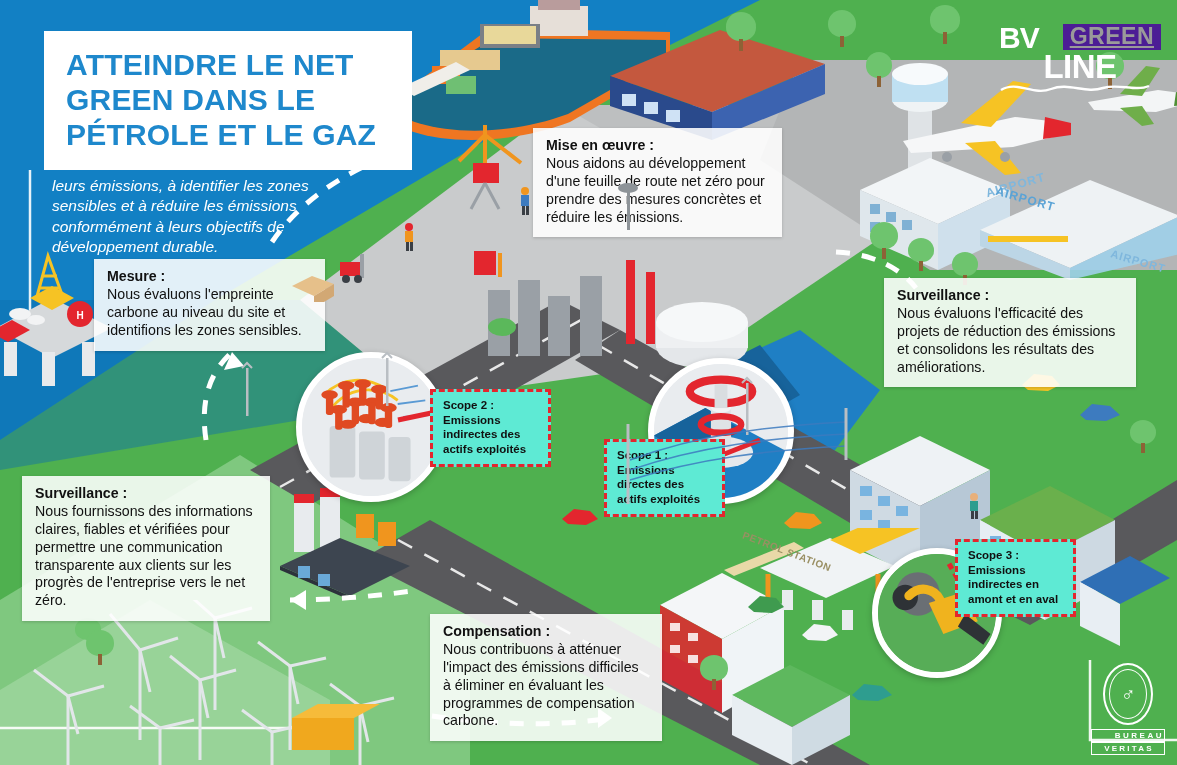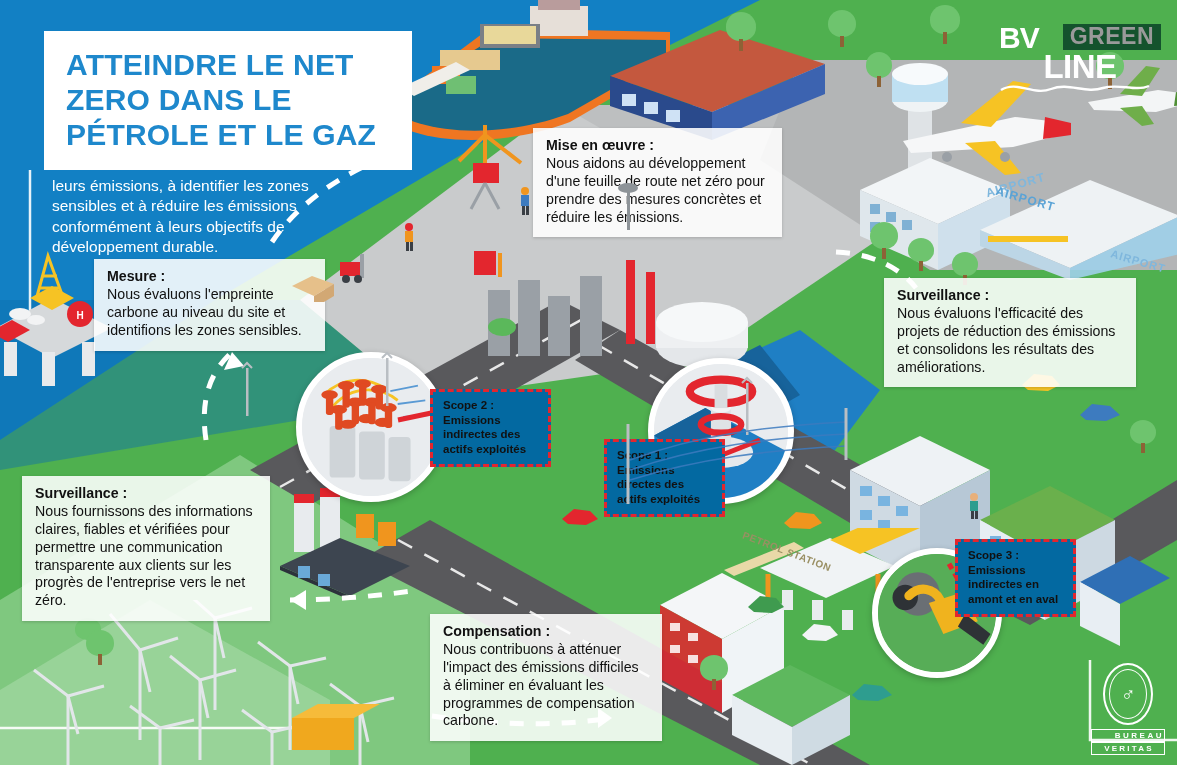--- a/index.html
+++ b/index.html
@@ -7,45 +7,45 @@
   #stage{position:relative;width:1177px;height:765px;overflow:hidden;background:#5cb85c;}
   .abs{position:absolute;}
 
   
   #ocean{left:0;top:0;width:1177px;height:765px;background:#1280c4;}
   .landpoly{position:absolute;left:0;top:0;width:1177px;height:765px;}
 
   
   #title-box{left:44px;top:31px;width:368px;padding:16px 20px 18px 22px;background:#fff;box-sizing:border-box;}
   #title-box h1{margin:0;font-size:30px;line-height:1.17;font-weight:bold;color:#1e88cc;letter-spacing:.2px;}
-  #intro{left:52px;top:155px;width:300px;color:#fff;font-size:15.5px;line-height:1.33;}
+  #intro{left:52px;top:155px;width:300px;color:#fff;font-size:15.5px;line-height:1.33;font-style:italic;}
 
   
   #bv-logo{right:16px;top:24px;color:#fff;text-align:left;}
   #bv-logo .row1{display:flex;align-items:flex-start;gap:24px;}
   #bv-logo .bv{font-size:30px;font-weight:bold;letter-spacing:-1px;line-height:.95;}
-  #bv-logo .green{font-size:23px;font-weight:bold;color:#9a9a9a;background:#14532d;padding:1px 7px 2px 7px;line-height:1;letter-spacing:.5px;}
+  #bv-logo .green{font-size:23px;font-weight:bold;color:#9a9a9a;background:#4c1d95;padding:1px 7px 2px 7px;line-height:1;letter-spacing:.5px;text-decoration:underline;}
   #bv-logo .line{font-size:33px;font-weight:bold;line-height:.95;letter-spacing:-.5px;margin-top:-2px;text-align:center;}
   #bv-logo .wave{margin-top:-4px;}
 
   
   #seal{right:12px;bottom:10px;width:74px;text-align:center;color:#fff;}
   #seal .ell{width:46px;height:58px;border:2px solid #fff;border-radius:50%/50%;margin:0 auto;position:relative;}
   #seal .ell .inner{position:absolute;inset:4px;border:1px solid #fff;border-radius:50%/50%;}
   #seal .ell .fig{position:absolute;left:50%;top:50%;transform:translate(-50%,-50%);font-size:19px;line-height:1;}
   #seal .nm{border:1.5px solid #fff;font-size:8px;font-weight:bold;letter-spacing:2.5px;margin-top:4px;padding:1px 0 1px 2px;text-align:right;}
   #seal .nm2{border:1.5px solid #fff;font-size:8px;font-weight:bold;letter-spacing:2.2px;margin-top:0;padding:1px 0 1px 2px;}
 
   
   .callout{background:rgba(255,255,255,.88);padding:9px 13px 11px 13px;box-sizing:border-box;
            font-size:14.2px;line-height:1.26;color:#111;box-shadow:0 1px 3px rgba(0,0,0,.18);}
   .callout .hd{font-weight:bold;display:block;}
 
   
-  .scope{background:#0369a1;border:3px dashed #e3262e;padding:6px 10px 7px 10px;box-sizing:border-box;
+  .scope{background:#5eead4;border:3px dashed #e3262e;padding:6px 10px 7px 10px;box-sizing:border-box;
          font-size:11.5px;line-height:1.28;font-weight:bold;color:#111;}
   .scope .hd{display:block;}
 
   
   .mag{border-radius:50%;border:6px solid #fff;box-sizing:border-box;overflow:hidden;
        box-shadow:0 2px 6px rgba(0,0,0,.22);}
 
   
   .tree{position:absolute;}
   .tree .crown{width:100%;height:72%;background:#6ec46e;border-radius:50% 50% 46% 46%;}
@@ -493,21 +493,21 @@
     </svg>
   </div>
 
   <svg class="abs" style="left:0;top:0;" width="1177" height="765">
     <line x1="398" y1="420" x2="436" y2="412" stroke="#e3262e" stroke-width="5"></line>
     <line x1="760" y1="440" x2="722" y2="455" stroke="#e3262e" stroke-width="5"></line>
     <line x1="963" y1="588" x2="948" y2="562" stroke="#e3262e" stroke-width="5" stroke-dasharray="6 5"></line>
   </svg>
 
   <div class="abs" id="title-box">
-    <h1>ATTEINDRE LE NET ZERO DANS LE PÉTROLE ET LE GAZ</h1>
+    <h1>ATTEINDRE LE NET GREEN DANS LE PÉTROLE ET LE GAZ</h1>
   </div>
   <div class="abs" id="intro">Bureau Veritas aide ses clients à mesurer leurs émissions, à identifier les zones sensibles et à réduire les émissions conformément à leurs objectifs de développement durable.</div>
 
   <div class="abs" id="bv-logo">
     <div class="row1">
       <span class="bv">BV</span>
       <span class="green">GREEN</span>
     </div>
     <div class="line">LINE</div>
     <svg class="wave" width="152" height="16">

